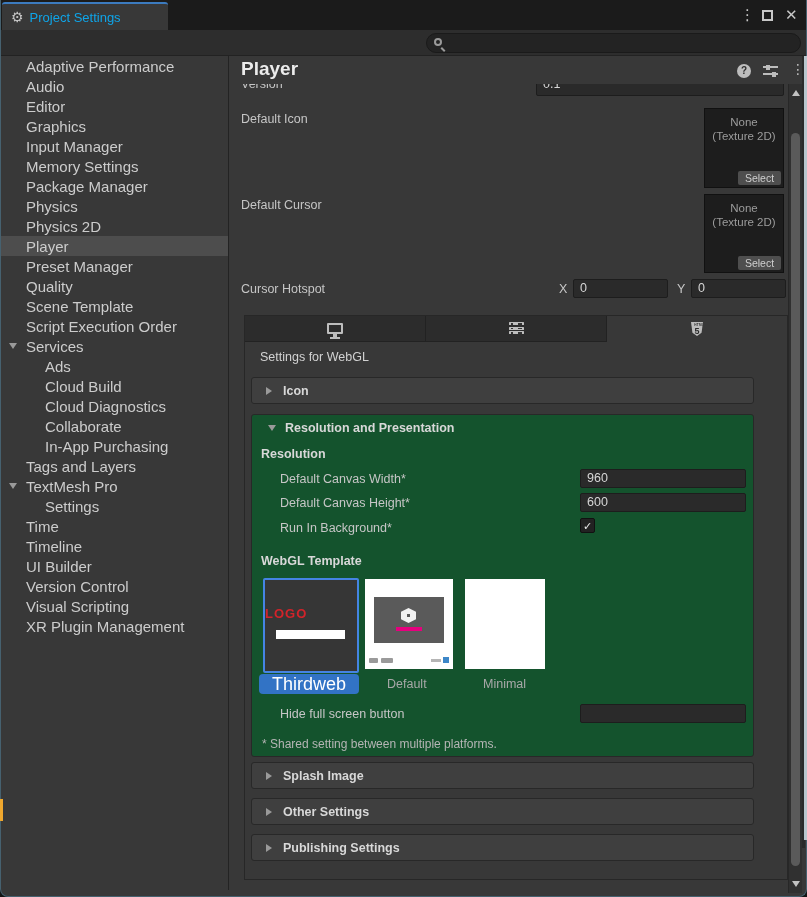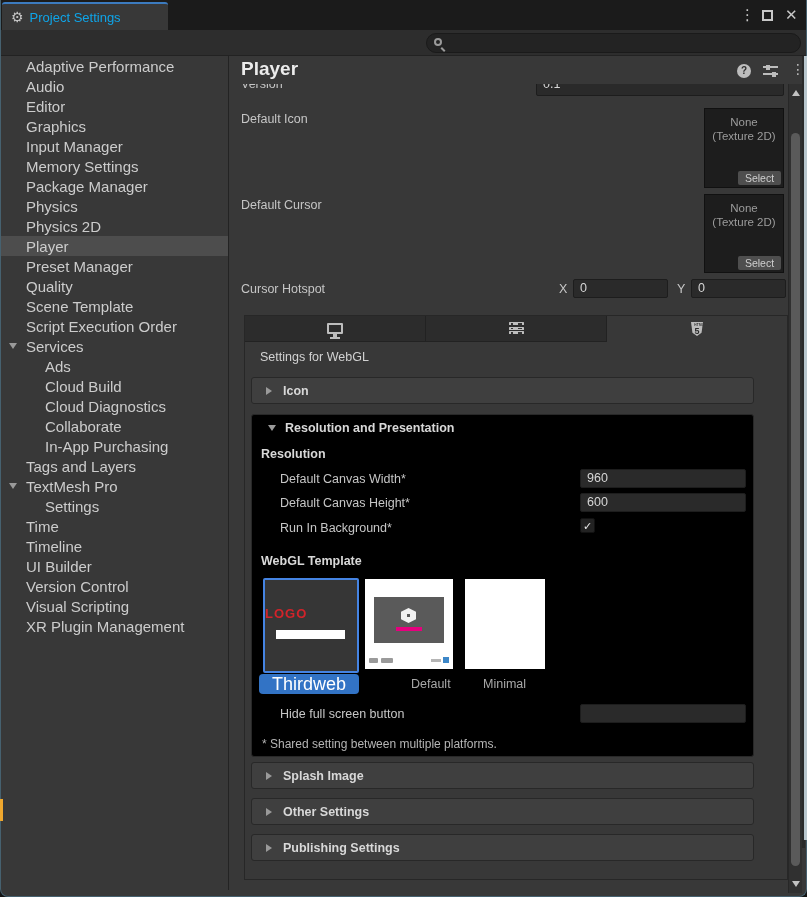--- a/index.html
+++ b/index.html
@@ -67,21 +67,21 @@
   .server .srow::before{content:"";position:absolute;left:2px;top:1px;width:2px;height:1.5px;background:#333;}
   .server .srow::after{content:"";position:absolute;right:2px;top:1px;width:4px;height:1.5px;background:#333;}
   .html5{position:relative;width:12px;height:14px;background:#bdbdbd;
          clip-path:polygon(0 0,100% 0,88% 76%,50% 100%,12% 76%);}
   .html5 .htxt{position:absolute;left:0;top:0.5px;width:12px;text-align:center;font-size:7px;transform:scale(0.45);transform-origin:center top;color:#2c2c2c;font-weight:bold;letter-spacing:0.5px;}
   .html5 .five{position:absolute;left:0;top:3.5px;width:12px;text-align:center;font-size:9px;font-weight:bold;color:#2c2c2c;}
   .secbox{position:absolute;left:6px;width:503px;height:27px;background:#3f3f3f;border:1px solid #282828;
           border-radius:3px;display:flex;align-items:center;}
   .secbox .tri-r{margin-left:14px;}
   .secbox .sectitle{font-size:12.5px;font-weight:bold;color:#d8d8d8;margin-left:11px;}
-  .rpbox{position:absolute;left:6px;top:98px;width:503px;height:343px;background:#000000;
+  .rpbox{position:absolute;left:6px;top:98px;width:503px;height:343px;background:#14532d;
          border:1px solid #282828;border-radius:3px;}
   .checkbox{position:absolute;width:15px;height:15px;background:#222;border:1px solid #111;border-radius:2px;
             color:#eaeaea;font-size:11px;font-weight:bold;text-align:center;line-height:14px;}
   
   .thumb{position:absolute;background:#fff;}
   .thumb.tw{background:#363636;border:2px solid #4584e3;border-radius:2px;}
   .tw .logo{position:absolute;left:0;top:26px;width:100%;text-align:left;color:#d2232a;
             font-size:13px;font-weight:bold;letter-spacing:1px;}
   .tw .bar{position:absolute;left:11px;top:50px;width:69px;height:9px;background:#fff;}
   .def .screen{position:absolute;left:9px;top:18px;width:70px;height:46px;background:#5a5a5a;}
@@ -316,21 +316,21 @@
           <div class="pink"></div>
         </div>
         <div class="fm1"></div>
         <div class="fm2"></div>
         <div class="fgray"></div>
         <div class="fblue"></div>
       </div>
       <div class="thumb" style="left:213px;top:164px;width:80px;height:90px;"></div>
 
       <div class="pill" style="left:7px;top:259px;width:100px;height:20px;">Thirdweb</div>
-      <div class="tmplbl" style="left:135px;top:262px;margin-left:24px;">Default</div>
+      <div class="tmplbl" style="left:135px;top:262px;">Default</div>
       <div class="tmplbl" style="left:231px;top:262px;">Minimal</div>
 
       <div class="lbl" style="left:28px;top:292px;">Hide full screen button</div>
       <div class="tfield" style="left:328px;top:289px;width:166px;height:19px;"></div>
 
       <div class="lbl" style="left:10px;top:322px;font-size:12px;color:#b5b5b5;">* Shared setting between multiple platforms.</div>
     </div>
 
     <div class="secbox" style="top:446px;">
       <span class="tri-r"></span>

